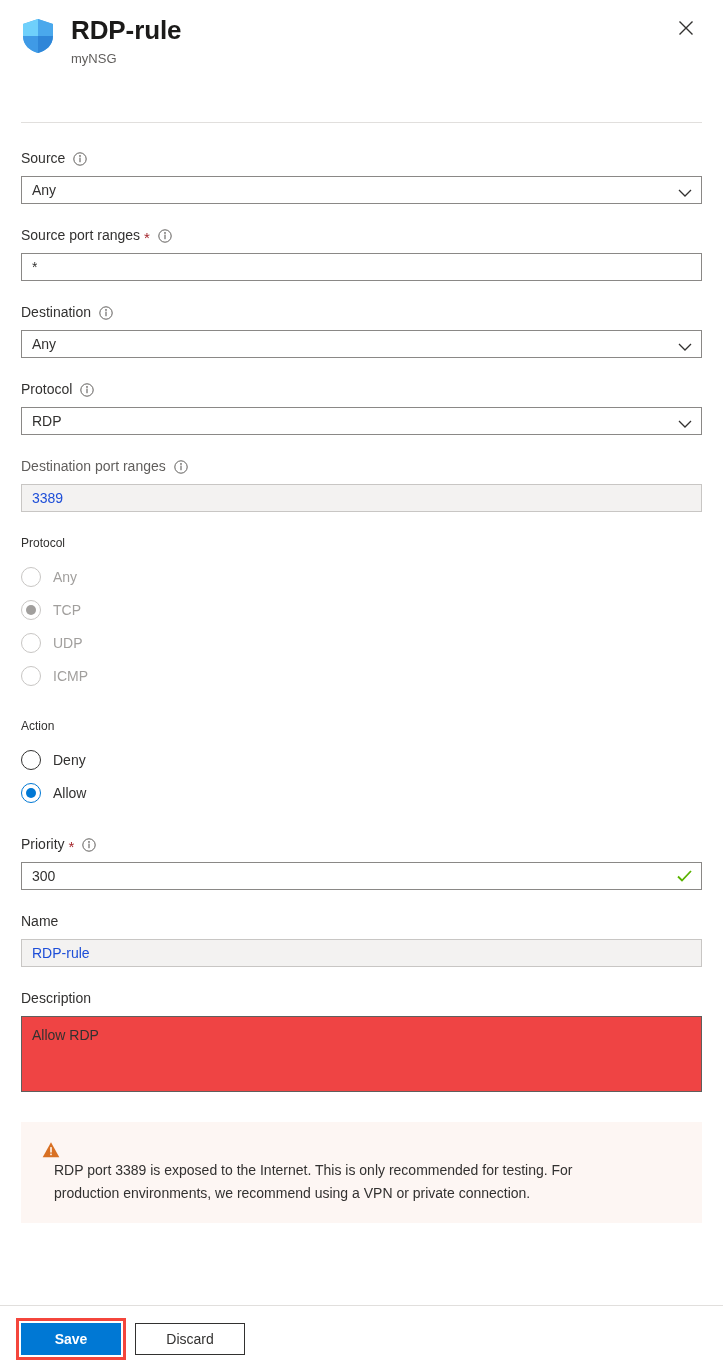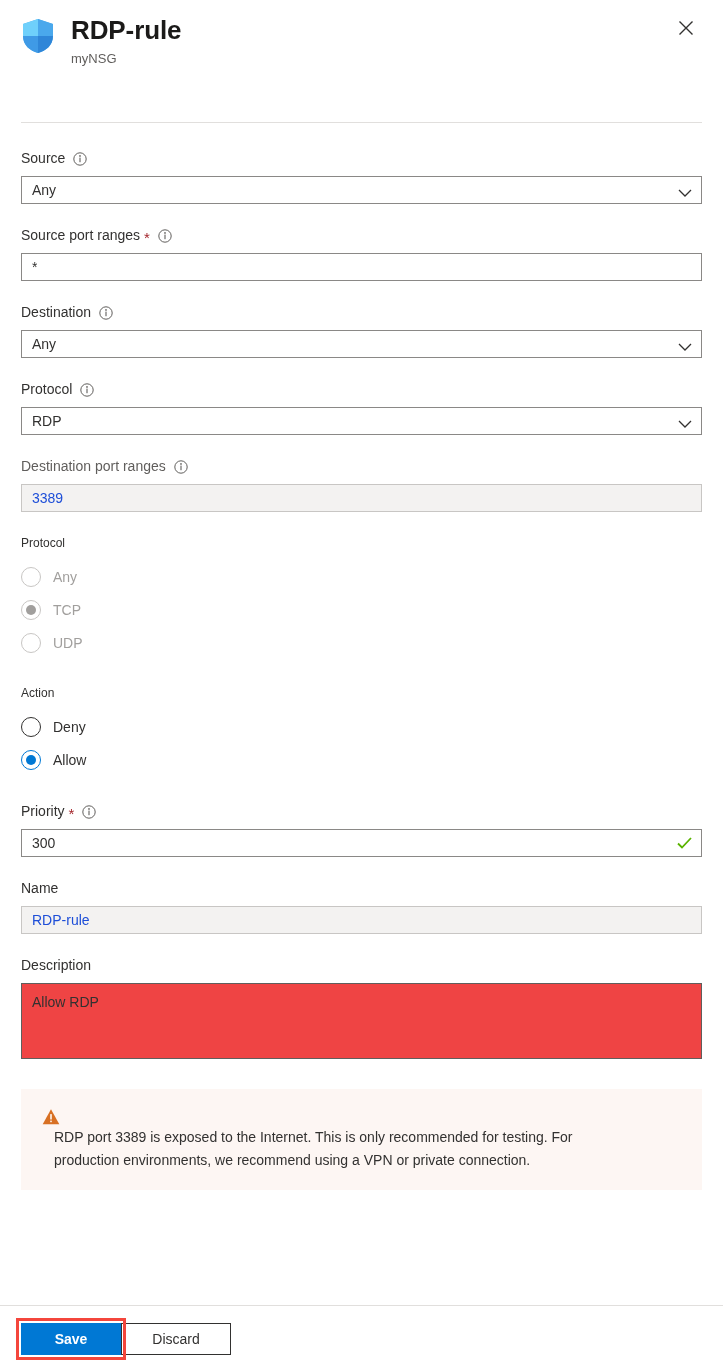--- a/index.html
+++ b/index.html
@@ -252,21 +252,21 @@
   
   .blade-footer {
     position: absolute;
     left: 0; right: 0; bottom: 0;
     height: 67px;
     background: #ffffff;
     border-top: 1px solid #e1dfdd;
     padding: 17px 21px 0 21px;
     display: flex;
     align-items: flex-start;
-    gap: 0;
+    gap: 14px;
   }
   .save-wrap {
     position: relative;
     display: inline-block;
   }
   .save-highlight {
     position: absolute;
     left: -5px; top: -5px; right: -5px; bottom: -5px;
     border: 3px solid #f4463c;
     pointer-events: none;
@@ -435,20 +435,24 @@
       <div class="radio-row disabled checked">
         <span class="radio-mark"></span>
         <span class="radio-label">TCP</span>
       </div>
 
       <div class="radio-row disabled">
         <span class="radio-mark"></span>
         <span class="radio-label">UDP</span>
       </div>
 
+      <div class="radio-row disabled">
+        <span class="radio-mark"></span>
+        <span class="radio-label">ICMP</span>
+      </div>
     </div>
 
     <div class="radio-group" style="margin-top:25px;">
       <div class="group-label">Action</div>
 
       <div class="radio-row">
         <span class="radio-mark"></span>
         <span class="radio-label">Deny</span>
       </div>
 

